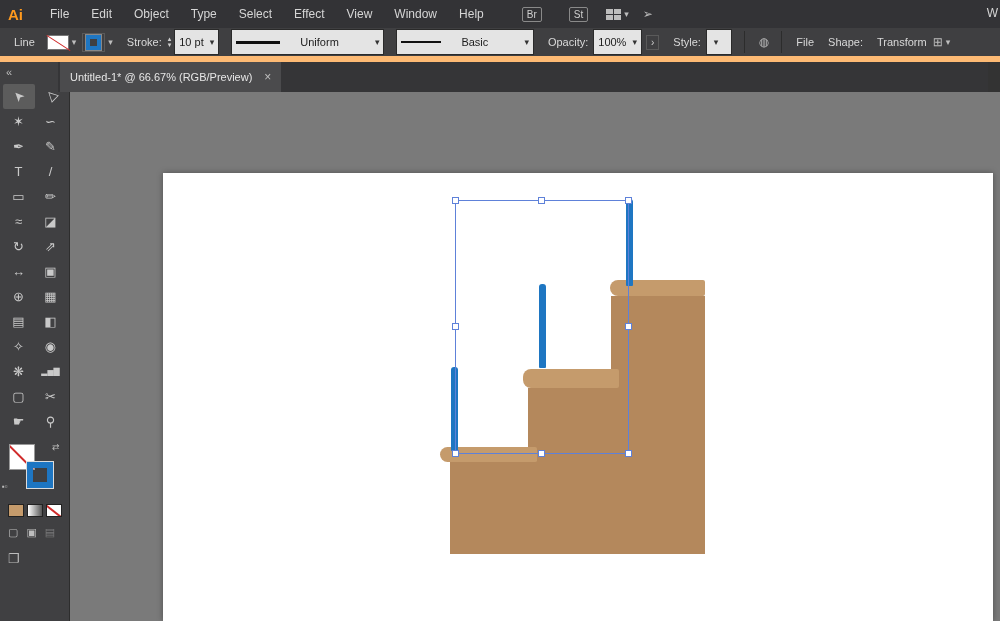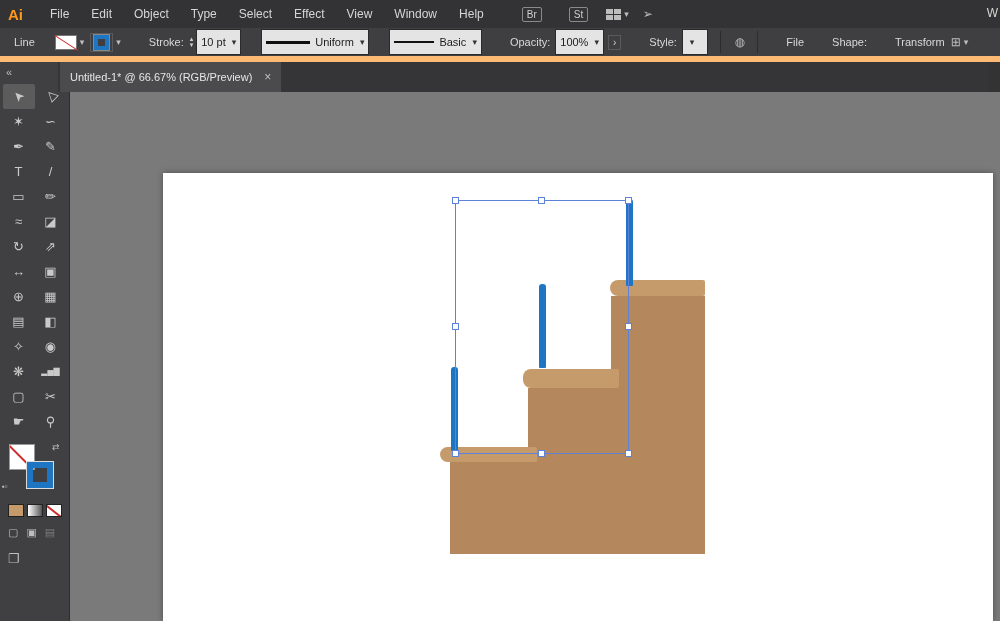--- a/index.html
+++ b/index.html
@@ -12,33 +12,33 @@
   .menu-item { padding:0 11px; cursor:default; }
   .mb-btn { border:1px solid #8a8a8a; color:#cfcfcf; font-size:10px; padding:1px 4px; margin-left:27px; border-radius:2px; }
   .mb-icon { margin-left:14px; color:#bdbdbd; font-size:12px; }
   .grid-icon { display:inline-grid; grid-template-columns:7px 7px; grid-gap:1px; vertical-align:middle; margin-left:18px;}
   .grid-icon i { width:7px; height:5px; background:#bdbdbd; }
   .chev { color:#bdbdbd; font-size:9px; margin-left:3px; }
   #menubar-right { position:absolute; right:2px; top:6px; color:#d6d6d6; font-size:12px; }
 
   
   #controlbar { position:absolute; left:0; top:28px; width:1000px; height:34px; background:var(--control-bg); border-bottom:6px solid #fdba74; display:flex; align-items:center; color:#d9d9d9; font-size:11px; }
-  .cb-gap { margin-left:20px; }
+  .cb-gap { margin-left:12px;gap:15px; }
   #cb-line-label { margin-left:14px; font-size:11px; }
   .swatch-none { width:22px; height:15px; background:#fff; border:1px solid #777; position:relative; display:inline-block; vertical-align:middle; }
   .swatch-none:before { content:""; position:absolute; left:-1px; top:-1px; width:140%; height:1px; background:#d02a2a; transform:rotate(33deg); transform-origin:left top; }
   .cb-stroke-swatch { width:15px; height:15px; border:4px solid var(--baluster-blue); background:transparent; display:inline-block; vertical-align:middle; outline:1px solid #888; }
   .cb-box { display:inline-flex; align-items:center; border:1px solid #5a5a5a; padding:1px 3px; margin-left:6px; }
   .field { background:var(--field-bg); color:#1c1c1c; height:18px; display:inline-flex; align-items:center; padding:12px 4px; font-size:11px; border:1px solid #2a2a2a; }
   .field .chev { color:#333; }
   .stepper { display:inline-flex; flex-direction:column; font-size:7px; color:#cfcfcf; line-height:6px; margin:0 3px 0 6px; }
   .wline { display:inline-block; width:44px; height:3px; background:#111; margin-right:5px; }
   .wline2 { display:inline-block; width:40px; height:2px; background:#111; margin-right:5px; }
   .gt-btn { color:#cfcfcf; font-size:10px; border:1px solid #5a5a5a; padding:1px 4px; margin-left:4px;}
-  .cb-text { margin-left:28px; }
+  .cb-text { margin-left:14px; }
   .cb-sep { width:1px; height:22px; background:#2c2c2c; margin-left:12px; }
 
   
   #toolpanel { position:absolute; left:0; top:62px; width:70px; height:559px; background:var(--panel-bg); border-right:1px solid #2d2d2d; }
   #collapse { color:#bdbdbd; font-size:11px; padding:4px 0 0 6px; }
   #tools-grid { display:grid; grid-template-columns:32px 32px; justify-content:center; margin-top:6px; }
   .tool { height:25px; display:flex; align-items:center; justify-content:center; color:#c9c9c9; font-size:13px; cursor:default; border-radius:2px;}
   .tool.selected { background:#5c5c5c; }
   .rot-ul { display:inline-block; transform:rotate(-135deg); }
   .tiny { font-size:8px; letter-spacing:0; }

